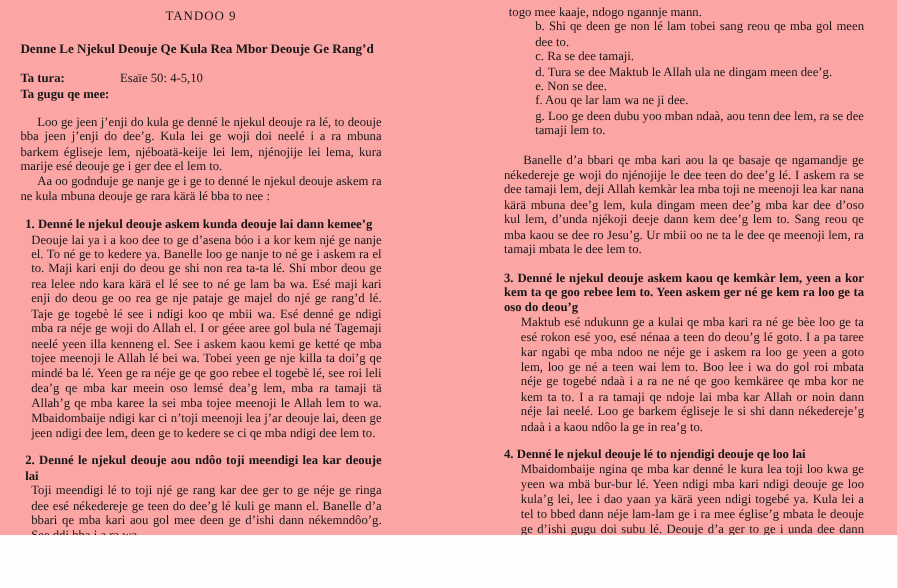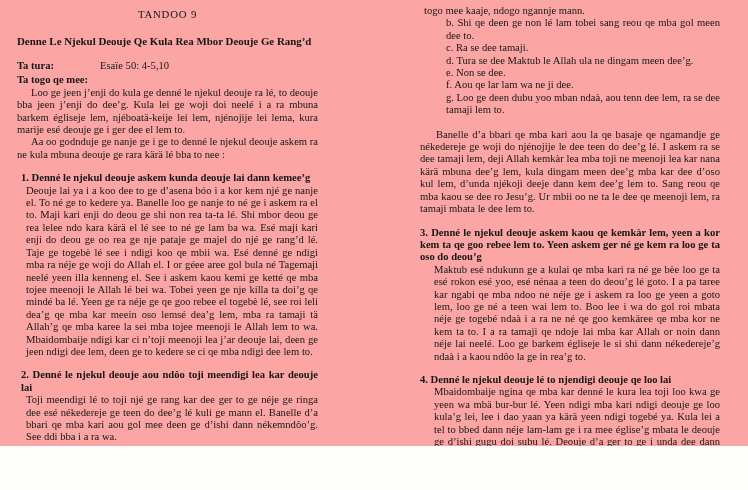--- a/index.html
+++ b/index.html
@@ -41,21 +41,21 @@
   .refs { margin-top: 11px; }
   .ref-row { display: flex; line-height: 14px; }
   .ref-label { font-weight: bold; width: 83px; flex: 0 0 83px; }
   .ref-value { flex: 1; }
 
   .para {
     margin: 0;
     text-align: justify;
     text-indent: 14px;
   }
-  .para.first { margin-top: 0; }
+  .para.first { margin-top: 10px; }
 
   .section { margin-top: 11px; margin-left: 4px; }
   .section-heading {
     font-weight: bold;
     text-align: justify;
   }
   .section-body {
     margin-left: 5px;
     text-align: justify;
   }
@@ -93,21 +93,21 @@
   <div class="page page-left">
     <div class="doc-header">TANDOO 9</div>
     <div class="doc-title">Denne Le Njekul Deouje Qe Kula Rea Mbor Deouje Ge Rang’d</div>
 
     <div class="refs">
       <div class="ref-row">
         <span class="ref-label">Ta tura:</span>
         <span class="ref-value">Esaïe 50: 4-5,10</span>
       </div>
       <div class="ref-row">
-        <span class="ref-label">Ta togo qe mee:</span>
+        <span class="ref-label">Ta gugu qe mee:</span>
       </div>
     </div>
 
     <p class="para first">Loo ge jeen j’enji do kula ge denné le njekul deouje ra lé, to deouje bba jeen j’enji do dee’g. Kula lei ge woji doi neelé i a ra mbuna barkem égliseje lem, njéboatä-keije lei lem, njénojije lei lema, kura marije esé deouje ge i ger dee el lem to.</p>
     <p class="para">Aa oo godnduje ge nanje ge i ge to denné le njekul deouje askem ra ne kula mbuna deouje ge rara kärä lé bba to nee :</p>
 
     <div class="section">
       <div class="section-heading">1. Denné le njekul deouje askem kunda deouje lai dann kemee’g</div>
       <div class="section-body">Deouje lai ya i a koo dee to ge d’asena bóo i a kor kem njé ge nanje el. To né ge to kedere ya. Banelle loo ge nanje to né ge i askem ra el to. Maji kari enji do deou ge shi non rea ta-ta lé. Shi mbor deou ge rea lelee ndo kara kärä el lé see to né ge lam ba wa. Esé maji kari enji do deou ge oo rea ge nje pataje ge majel do njé ge rang’d lé. Taje ge togebè lé see i ndigi koo qe mbii wa. Esé denné ge ndigi mba ra néje ge woji do Allah el. I or géee aree gol bula né Tagemaji neelé yeen illa kenneng el. See i askem kaou kemi ge ketté qe mba tojee meenoji le Allah lé bei wa. Tobei yeen ge nje killa ta doi’g qe mindé ba lé. Yeen ge ra néje ge qe goo rebee el togebè lé, see roi leli dea’g qe mba kar meein oso lemsé dea’g lem, mba ra tamaji tä Allah’g qe mba karee la sei mba tojee meenoji le Allah lem to wa. Mbaidombaije ndigi kar ci n’toji meenoji lea j’ar deouje lai, deen ge jeen ndigi dee lem, deen ge to kedere se ci qe mba ndigi dee lem to.</div>
     </div>

